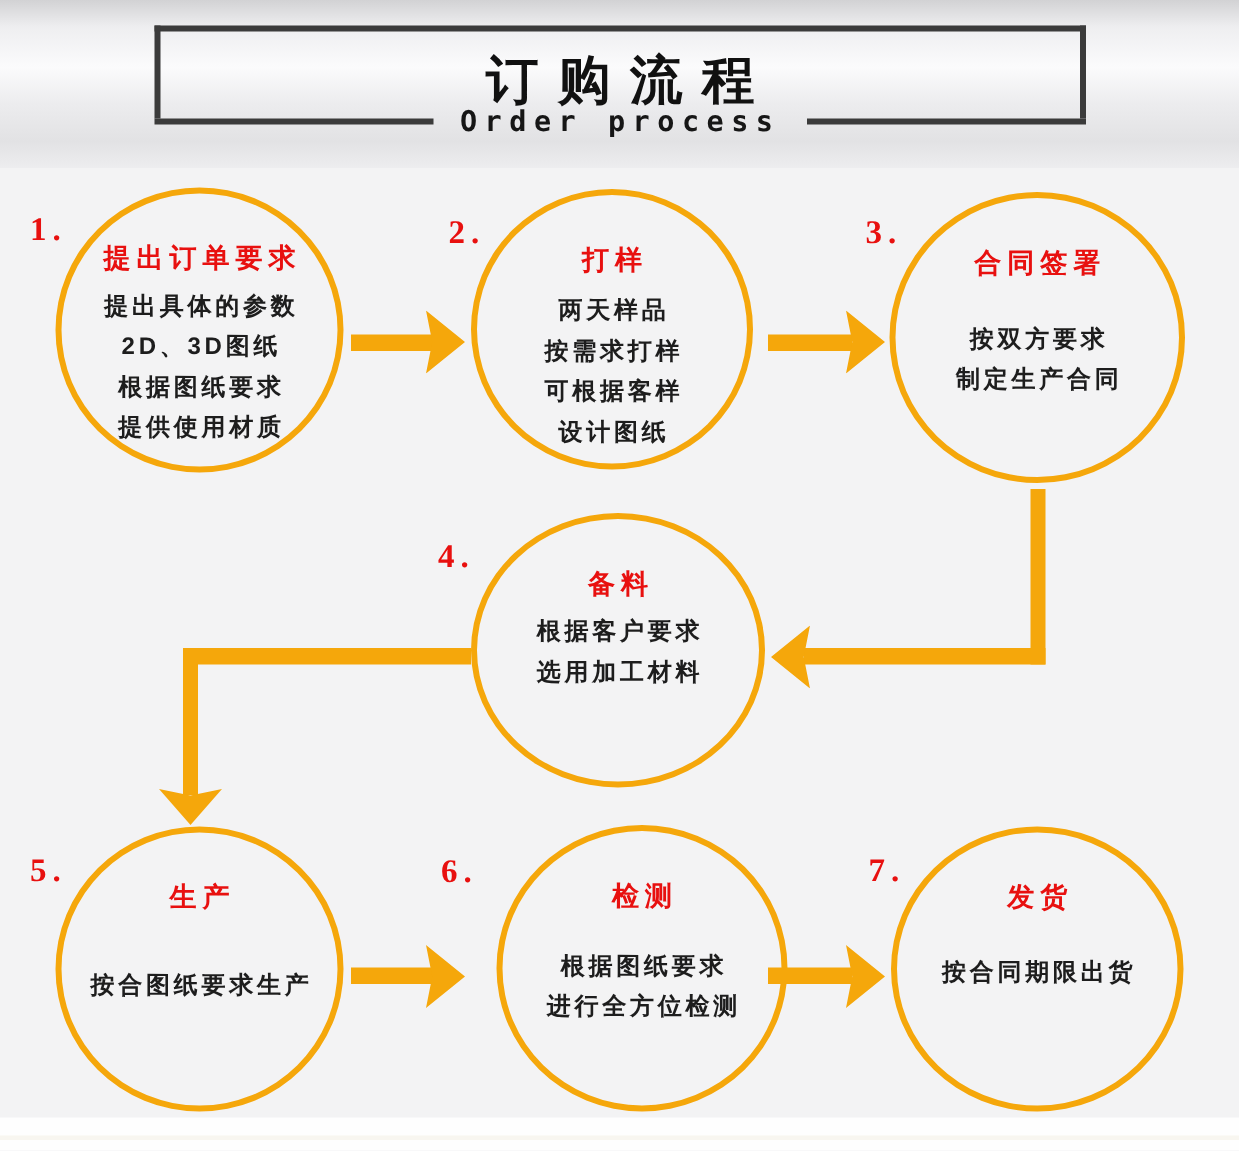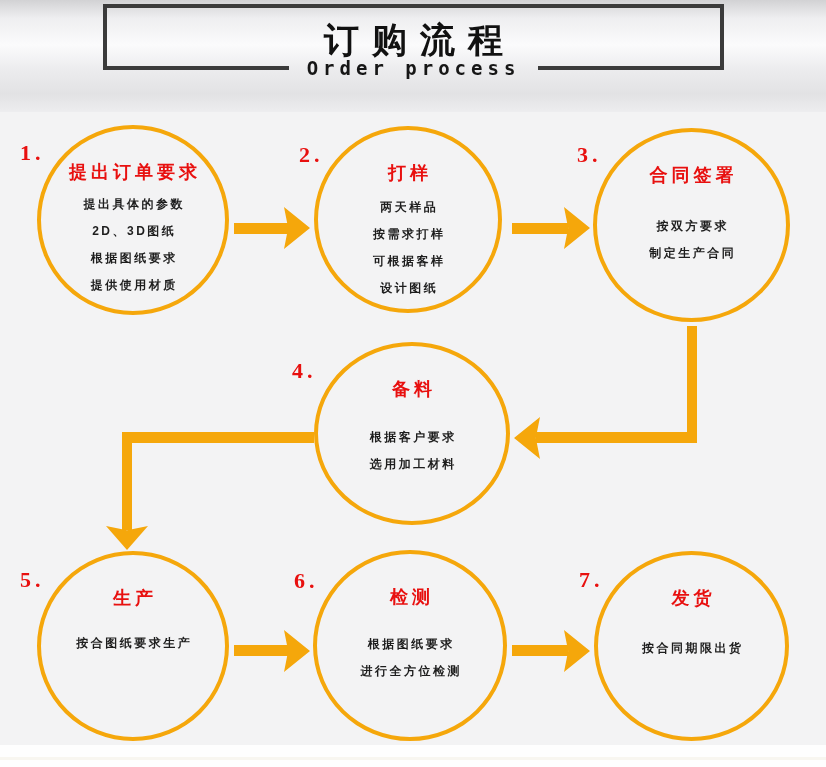--- a/index.html
+++ b/index.html
@@ -6,47 +6,47 @@
   body{width:826px;height:767px;overflow:hidden;font-family:"Liberation Sans",sans-serif;}
   .stage{position:relative;width:826px;height:767px;background:#f3f3f4;overflow:hidden;}
 
   
   .top-band{position:absolute;left:0;top:0;width:826px;height:112px;
     background:linear-gradient(180deg,#d2d2d4 0%,#eeeef0 16%,#fbfbfc 40%,#ececee 62%,#e2e2e4 84%,#ededef 100%);}
   .bottom-strip{position:absolute;left:0;top:745px;width:826px;height:22px;background:#fefefe;}
   .bottom-faint-line{position:absolute;left:0;top:757px;width:826px;height:3px;background:#f2efe4;opacity:.55;}
 
   
-  .title-box{position:absolute;left:103px;top:4px;width:621px;height:62px;box-sizing:border-box;
+  .title-box{position:absolute;left:103px;top:17px;width:621px;height:62px;box-sizing:border-box;
     border:4px solid #3b3b3b;border-bottom:none;}
   .main-title{margin-top:9px;text-align:center;font-family:"Liberation Serif","DejaVu Serif",serif;
     font-weight:bold;font-size:35px;letter-spacing:13px;color:#111;text-indent:13px;}
   .subtitle-row{position:absolute;left:-4px;right:-4px;bottom:-13px;display:flex;align-items:center;}
   .subtitle-row::before,.subtitle-row::after{content:"";flex:1;height:4px;background:#3b3b3b;}
   .subtitle{padding:0 18px;font-family:"DejaVu Sans Mono",monospace;font-weight:bold;
     font-size:19px;letter-spacing:5px;color:#161616;white-space:nowrap;}
 
   
   .circle{position:absolute;box-sizing:border-box;border:4px solid #f5a70b;border-radius:50%;
     display:flex;flex-direction:column;align-items:center;text-align:center;}
   .c1{left:37px;top:125px;width:192px;height:190px;}
   .c2{left:314px;top:126px;width:188px;height:187px;font-family:Liberation Serif, serif;}
   .c3{left:593px;top:128px;width:197px;height:194px;}
   .c4{left:314px;top:342px;width:196px;height:183px;}
   .c5{left:37px;top:551px;width:192px;height:190px;}
-  .c6{left:313px;top:550px;width:194px;height:191px;align-items:center;}
+  .c6{left:331px;top:550px;width:194px;height:191px;align-items:center;}
   .c7{left:594px;top:551px;width:195px;height:190px;}
 
   .circle-title{margin-top:28px;font-size:18px;font-weight:bold;letter-spacing:4px;color:#e8100f;
     white-space:nowrap;line-height:30px;text-indent:4px;}
   .circle-body{display:flex;flex-direction:column;align-items:center;}
-  .circle-line{font-size:12px;font-weight:bold;letter-spacing:2.5px;color:#1d1d1d;
+  .circle-line{font-size:16px;font-weight:bold;letter-spacing:2.5px;color:#1d1d1d;
     line-height:27px;white-space:nowrap;text-indent:2.5px;}
-  .m4{margin-top:4px;}.m8{margin-top:6px;}.m19{margin-top:19px;}.m20{margin-top:20px;}
-  .m21{margin-top:17px;}.m22{margin-top:22px;}.m23{margin-top:23px;}
+  .m4{margin-top:4px;}.m8{margin-top:6px;}.m19{margin-top:19px;}.m20{margin-top:4px;}
+  .m21{margin-top:31px;}.m22{margin-top:22px;}.m23{margin-top:23px;}
 
   
   .step-number{position:absolute;font-family:"Liberation Serif","DejaVu Serif",serif;
     font-weight:bold;font-size:22px;letter-spacing:4px;color:#e8100f;white-space:nowrap;}
   .n1{left:20px;top:140px;}  .n2{left:299px;top:142px;}  .n3{left:577px;top:142px;}
   .n4{left:292px;top:358px;} .n5{left:20px;top:567px;}   .n6{left:294px;top:568px;}
   .n7{left:579px;top:567px;}
 
   
   .h-line,.v-line,.tri{position:absolute;background:#f5a70b;}

